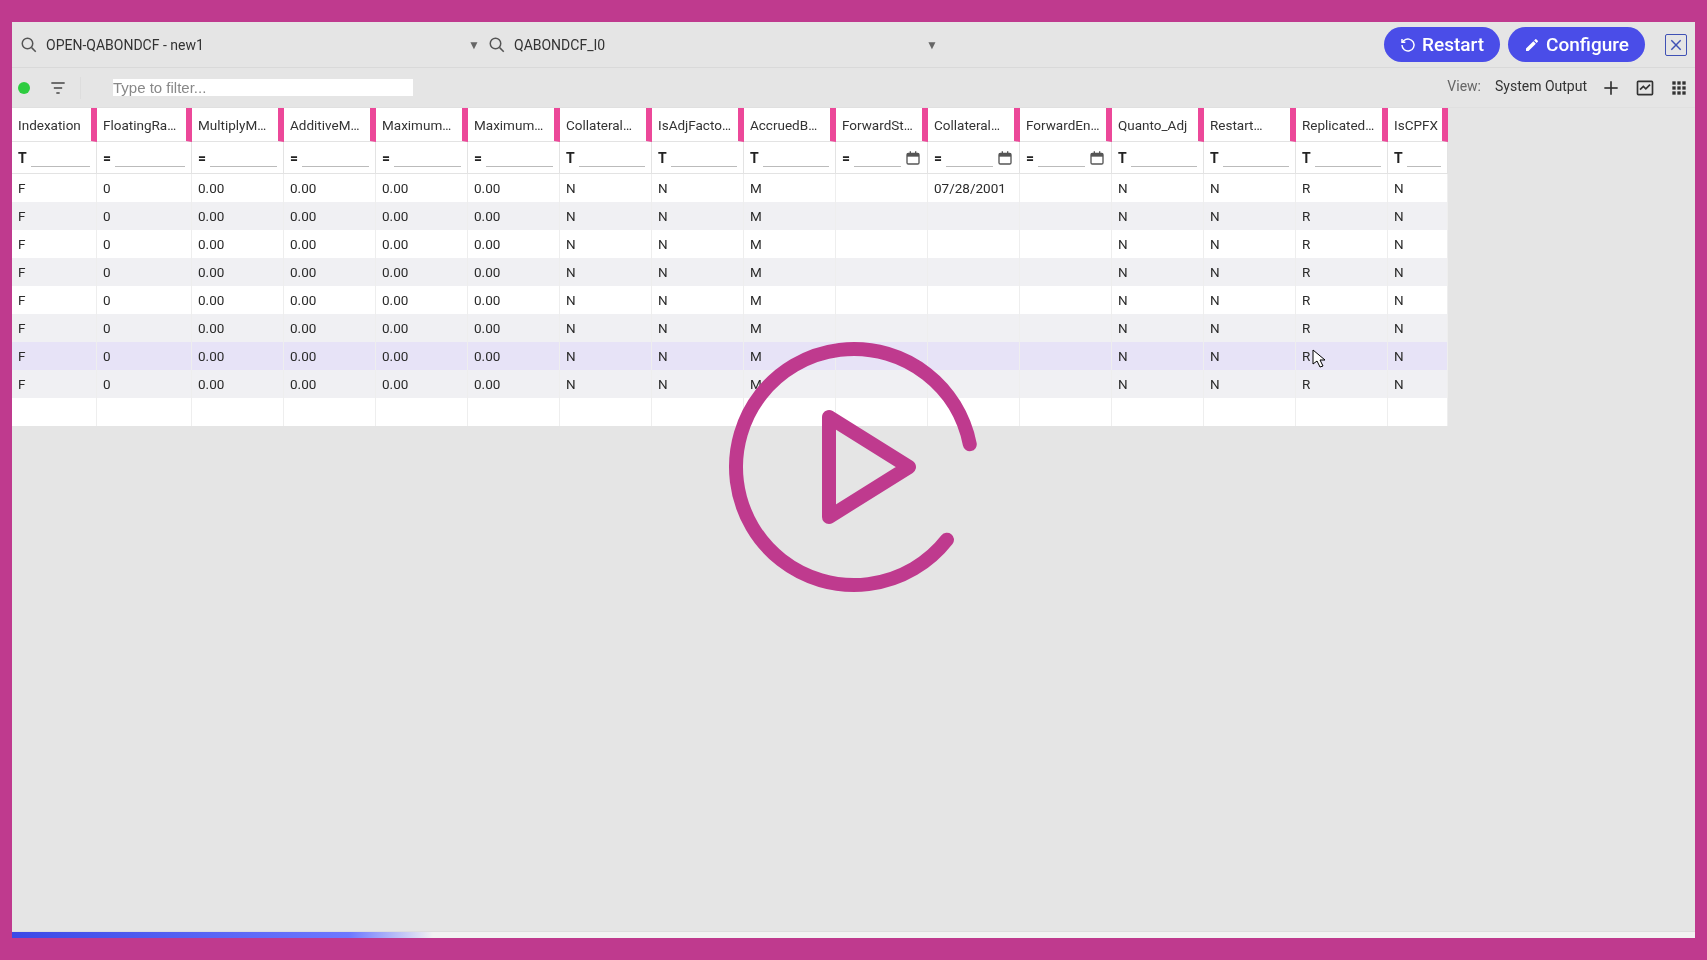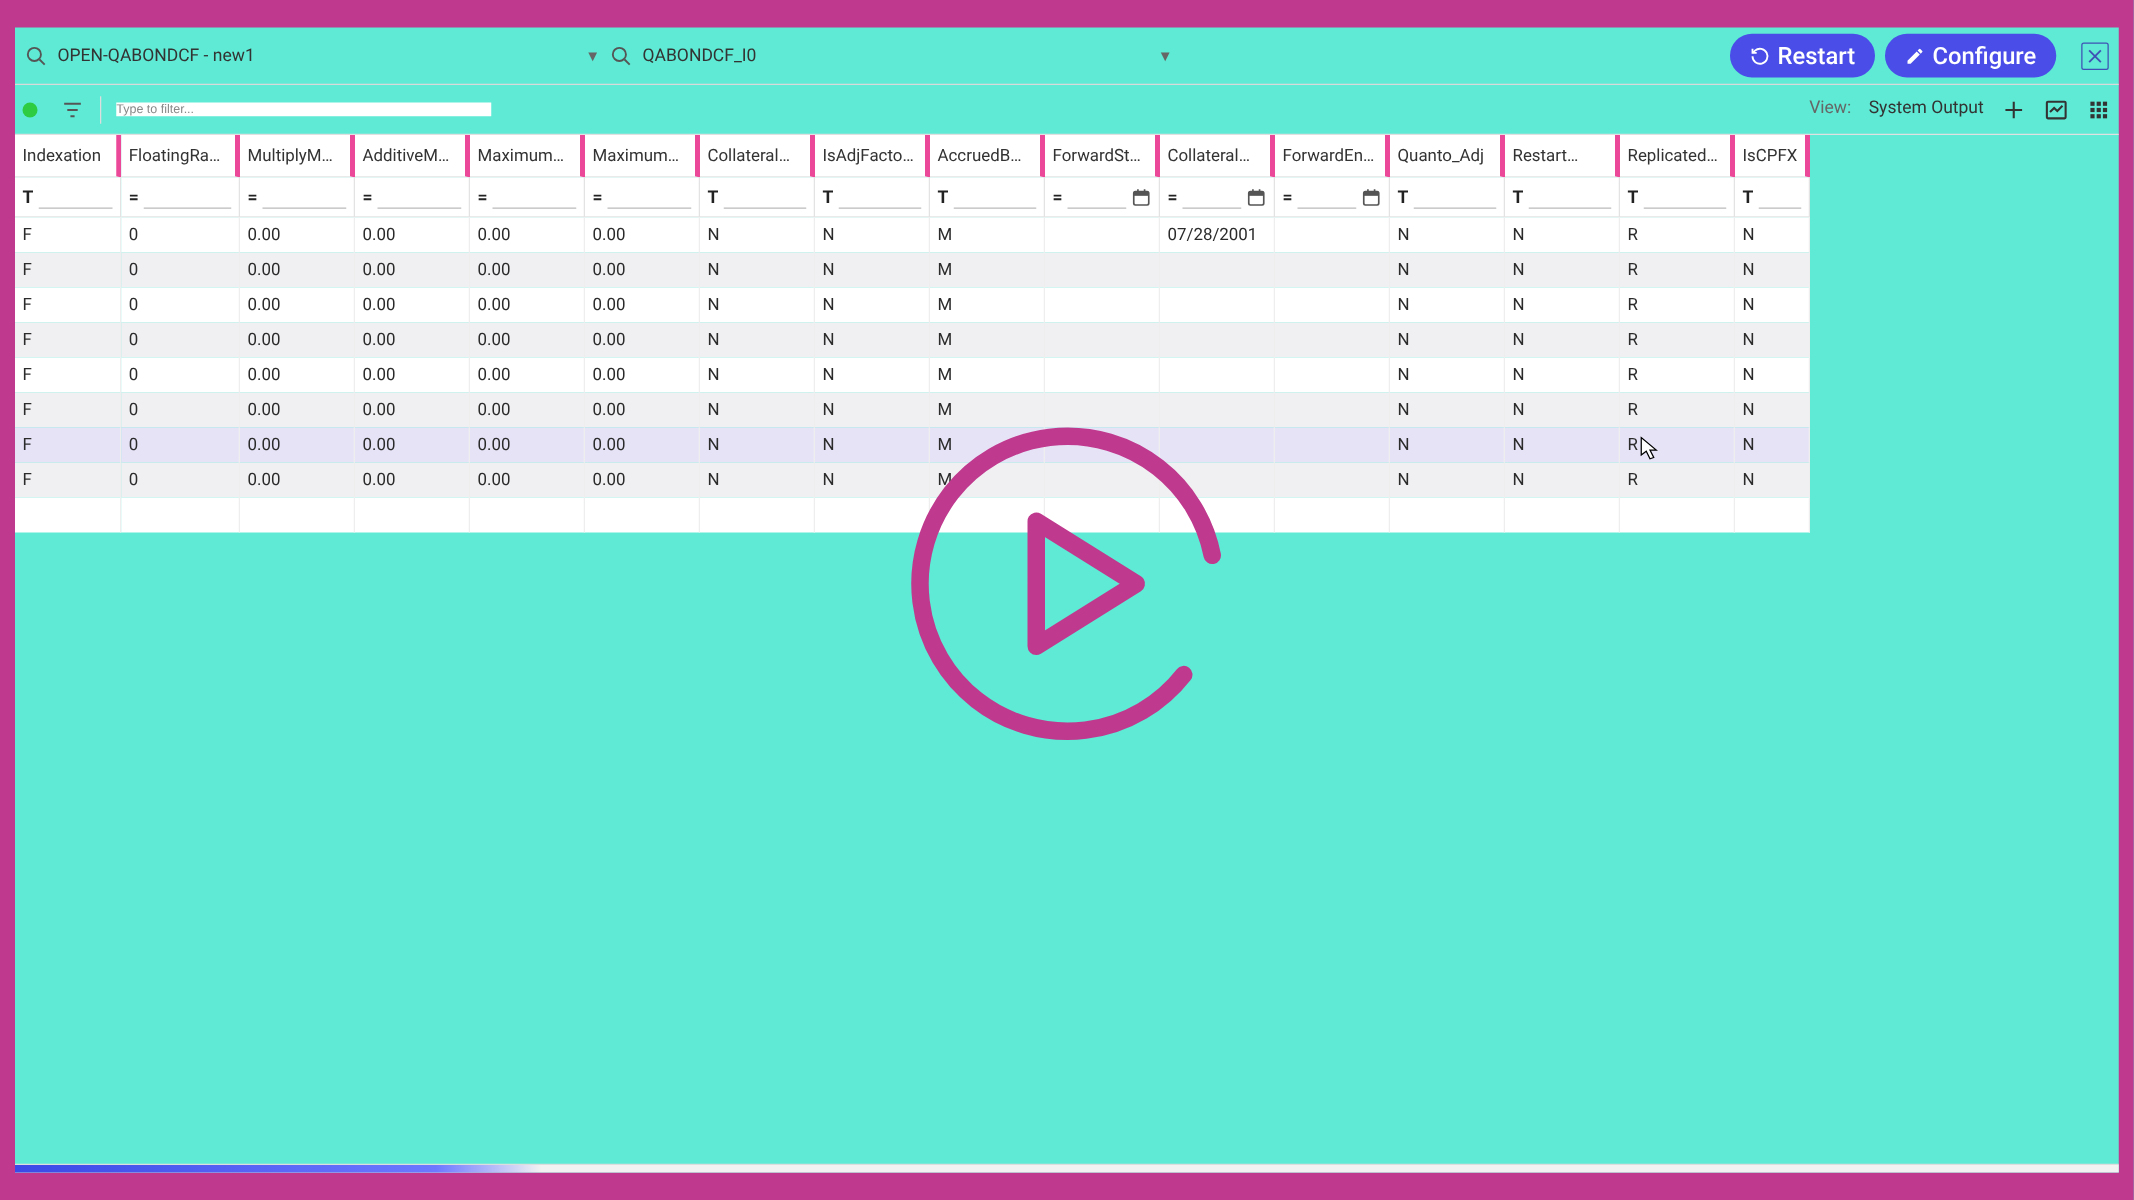--- a/index.html
+++ b/index.html
@@ -1,37 +1,37 @@
 <!DOCTYPE html>
 <html><head>
 <meta charset="utf-8">
 <style>
 * { box-sizing: border-box; margin: 0; padding: 0; }
 body { font-family: Roboto, Arial, sans-serif; background:#bf3a8e; width:1707px; height:960px; overflow:hidden; position:relative; }
-.frame { position:absolute; top:22px; left:12px; right:12px; bottom:22px; background:#5eead4; display:flex; flex-direction:column; }
+.frame { position:absolute; top:22px; left:12px; right:12px; bottom:22px; background:#e5e5e5; display:flex; flex-direction:column; }
 
 .topbar { display:flex; align-items:center; height:46px; border-bottom:1px solid #d9d9d9; padding:0 8px; gap:8px; }
 .search-box { display:flex; align-items:center; gap:8px; font-size:14px; color:#333; }
 .search-text { color:#333; }
 .dropdown-arrow { color:#666; font-size:12px; margin-left:auto; }
 .spacer { flex:1; }
 .pill { display:inline-flex; align-items:center; gap:6px; background:#4a4de8; color:#fff; border-radius:18px; padding:6px 16px; font-size:19px; font-weight:500; cursor:pointer; }
 .close-btn { width:22px; height:22px; border:1.5px solid #3f51b5; color:#3f51b5; display:flex; align-items:center; justify-content:center; font-size:14px; border-radius:2px; cursor:pointer; margin-left:12px;}
 
 .filterbar { display:flex; align-items:center; height:40px; border-bottom:1px solid #e0e0e0; padding:0 6px; gap:6px; }
 .status-dot { width:12px; height:12px; border-radius:50%; background:#2ecc40; }
 .divider { width:1px; height:22px; background:#ddd; margin:0 6px; }
-.filter-input { border:none; outline:none; font-size:10px; color:#555; width:300px; }
+.filter-input { border:none; outline:none; font-size:15px; color:#555; width:300px;margin-left:20px; }
 .filter-input::placeholder { color:#888; }
 .right-tools { margin-left:auto; display:flex; align-items:flex-start; gap:14px; font-size:14px; color:#333; }
 .icon-btn { color:#444; cursor:pointer; display:inline-flex; align-items:center; }
 
 .grid-wrap { flex:1; overflow:hidden; position:relative; border-bottom:1px solid #ddd;}
 .grid { display:grid; font-size:13.5px; color:#2b2b2b; }
-.hdr-cell { border-right:4px solid #ec4899; border-bottom:1px solid #e3e3e3; padding:8px 6px; white-space:nowrap; overflow:hidden; text-overflow:ellipsis; font-weight:400; color:#333; height:34px; display:flex; align-items:center; background:#fff;}
+.hdr-cell { border-right:6px solid #ec4899; border-bottom:1px solid #e3e3e3; padding:8px 6px; white-space:nowrap; overflow:hidden; text-overflow:ellipsis; font-weight:400; color:#333; height:34px; display:flex; align-items:center; background:#fff;}
 .flt-cell { border-right:1px solid #e3e3e3; border-bottom:1px solid #e3e3e3; padding:4px 6px; height:32px; display:flex; align-items:center; gap:4px; background:#fff;}
 .flt-op { font-weight:700; color:#222; font-size:14px;}
 .flt-input-line { flex:1; min-width:20px; border-bottom:1px solid #bbb; height:18px; }
 .body-cell { border-right:1px solid #eee; padding:5px 6px; height:28px; display:flex; align-items:center; white-space:nowrap; overflow:hidden;}
 .row-even { background:#fff; }
 .row-odd { background:#f0f0f3; }
 .row-sel { background:#e7e3f7 !important; }
 .empty-body-cell { border-right:1px solid #eee; height:28px; background:#fff;}
 .cal-icon { margin-left:auto; color:#555;}
 

